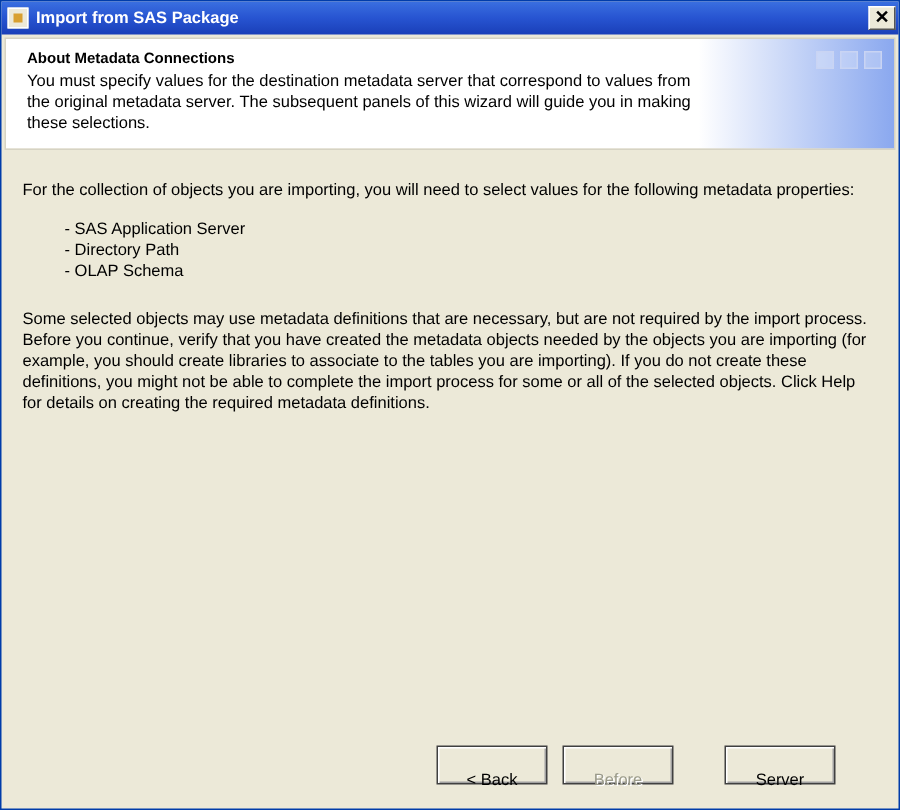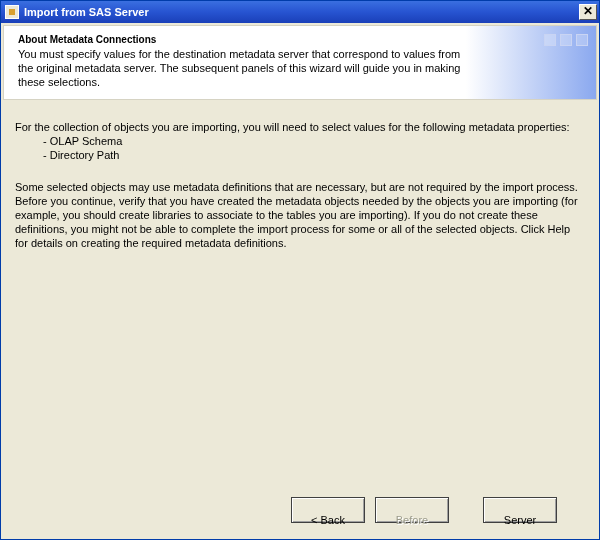--- a/index.html
+++ b/index.html
@@ -84,21 +84,21 @@
     border: 1px solid #c9d4f3;
     background: rgba(255,255,255,0.25);
   }
   .content {
     flex: 1;
     padding: 18px 14px 6px 14px;
     color: #000;
     line-height: 14px;
     overflow: hidden;
   }
-  .intro { }
+  .intro { margin-bottom: 12px; }
   .bullets { margin: 0 0 18px 28px; }
   .bullets div::before { content: "- "; }
   .paragraph { margin-bottom: 10px; }
   .button-row {
     height: 46px;
     display: flex;
     align-items: center;
     justify-content: flex-end;
     gap: 10px;
     padding: 0 18px 12px 0;
@@ -132,39 +132,40 @@
     cursor: default;
   }
 </style>
 </head>
 <body>
 
 <div class="window">
 
   <div class="titlebar">
     <span class="title-icon"></span>
-    <span class="title-text">Import from SAS Server</span>
+    <span class="title-text">Import from SAS Package</span>
     <div class="close-btn">✕</div>
   </div>
 
   <div class="header-band">
     <div class="header-boxes">
       <div class="hbox"></div>
       <div class="hbox"></div>
       <div class="hbox"></div>
     </div>
     <div class="header-title">About Metadata Connections</div>
     <div class="header-sub">You must specify values for the destination metadata server that correspond to values from the original metadata server. The subsequent panels of this wizard will guide you in making these selections.</div>
   </div>
 
   <div class="content">
     <div class="intro">For the collection of objects you are importing, you will need to select values for the following metadata properties:</div>
     <div class="bullets">
+      <div>SAS Application Server</div>
+      <div>Directory Path</div>
       <div>OLAP Schema</div>
-      <div>Directory Path</div>
     </div>
     <div class="paragraph">Some selected objects may use metadata definitions that are necessary, but are not required by the import process. Before you continue, verify that you have created the metadata objects needed by the objects you are importing (for example, you should create libraries to associate to the tables you are importing). If you do not create these definitions, you might not be able to complete the import process for some or all of the selected objects. Click Help for details on creating the required metadata definitions.</div>
   </div>
 
   <div class="button-row">
     <div class="spacer"></div>
     <div class="btn"><span>&lt; Back</span></div>
     <div class="btn disabled"><span>Before</span></div>
     <div style="width:14px"></div>
     <div class="btn"><span>Server</span></div>

